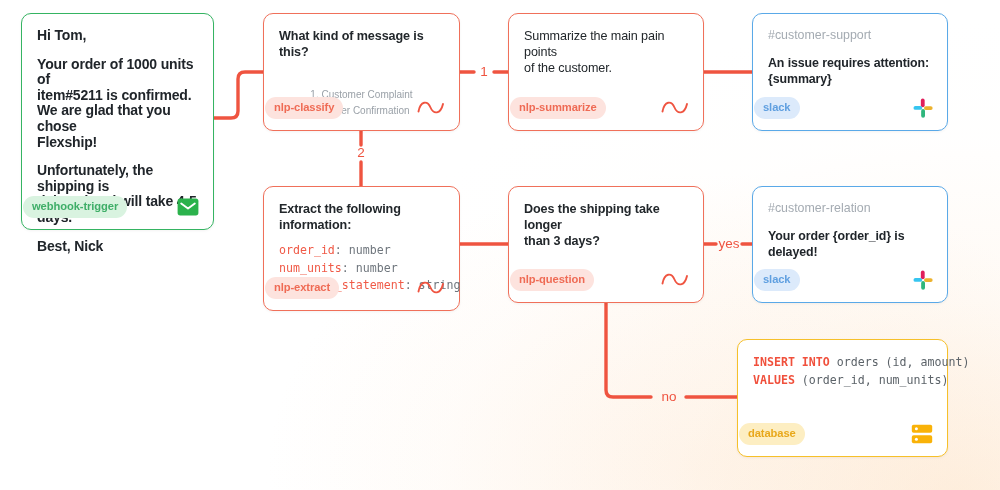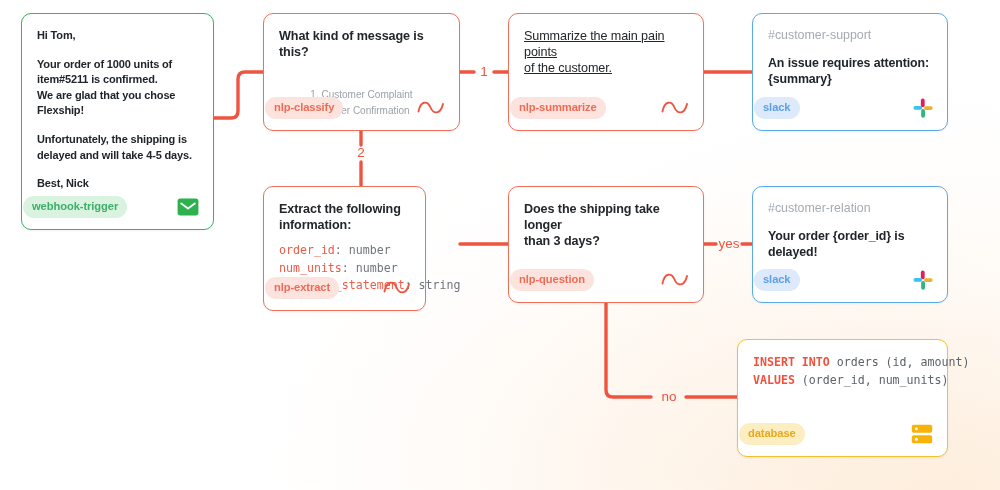--- a/index.html
+++ b/index.html
@@ -37,34 +37,34 @@
   .node.blue   { border-color: #5aa9e8; }
   .node.yellow { border-color: #f6c02a; }
 
   .title {
     font-size: 12.6px;
     line-height: 16px;
     color: #22272b;
     font-weight: bold;
     letter-spacing: -0.1px;
   }
-  .title.plain { font-weight: normal; text-decoration: underline; }
+  .title.plain { font-weight: normal; }
 
   .sublist {
     margin-top: 27px;
     font-size: 10px;
     line-height: 16px;
     color: #9aa1a8;
     text-align: center;
   }
   .sublist div { white-space: nowrap; }
 
   
   .mailtext {
-    font-size: 11px;
+    font-size: 14px;
     line-height: 15.6px;
     color: #20252a;
     font-weight: bold;
     letter-spacing: -0.15px;
   }
   .mailtext p { margin: 0 0 13px 0; }
   .mailtext p:last-child { margin-bottom: 0; }
 
   
   .code {
@@ -216,21 +216,21 @@
       <span class="badge blue">slack</span>
       <svg class="icon" width="20" height="20" viewBox="0 0 24 24">
         <rect x="9.4" y="0.6" width="4.6" height="10.4" rx="2.3" fill="#e01e5a"></rect>
         <rect x="0.6" y="9.6" width="10.4" height="4.6" rx="2.3" fill="#36c5f0"></rect>
         <rect x="9.8" y="13.2" width="4.6" height="10.4" rx="2.3" fill="#2eb67d"></rect>
         <rect x="13.2" y="9.8" width="10.4" height="4.6" rx="2.3" fill="#ecb22e"></rect>
       </svg>
     </div>
   </div>
 
-  <div class="node" id="n-extract" style="left:263px; top:186px; width:163px; height:125px;">
+  <div class="node" id="n-extract" style="left:263px; top:186px; width:197px; height:125px;">
     <div class="title">Extract the following information:</div>
     <div class="code" style="margin-top:9px"><span class="k">order_id</span><span class="d">: </span><span class="d">number</span>
 <span class="k">num_units</span><span class="d">: </span><span class="d">number</span>
 <span class="k">shipping_statement</span><span class="d">: </span><span class="d">string</span></div>
     <div class="foot">
       <span class="badge red">nlp-extract</span>
       <svg class="icon" width="28" height="18" viewBox="0 0 28 18">
         <path d="M1.5 12.5 C3.5 1.5, 10.5 1.5, 13.5 8.5 C16.5 15.5, 23.5 15.5, 26 5" fill="none" stroke="#ef5440" stroke-width="1.9" stroke-linecap="round"></path>
       </svg>
     </div>

